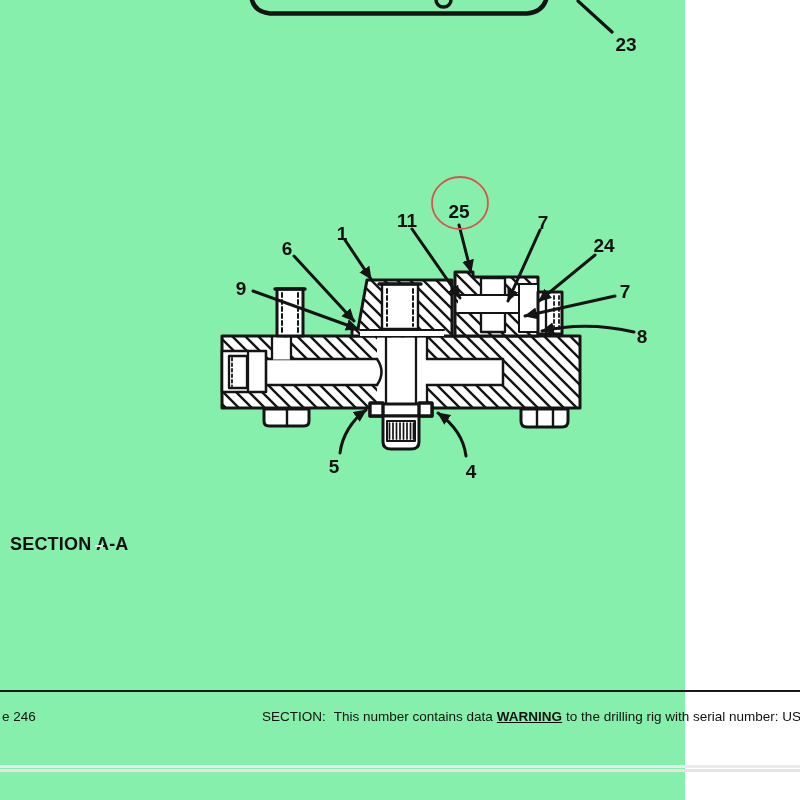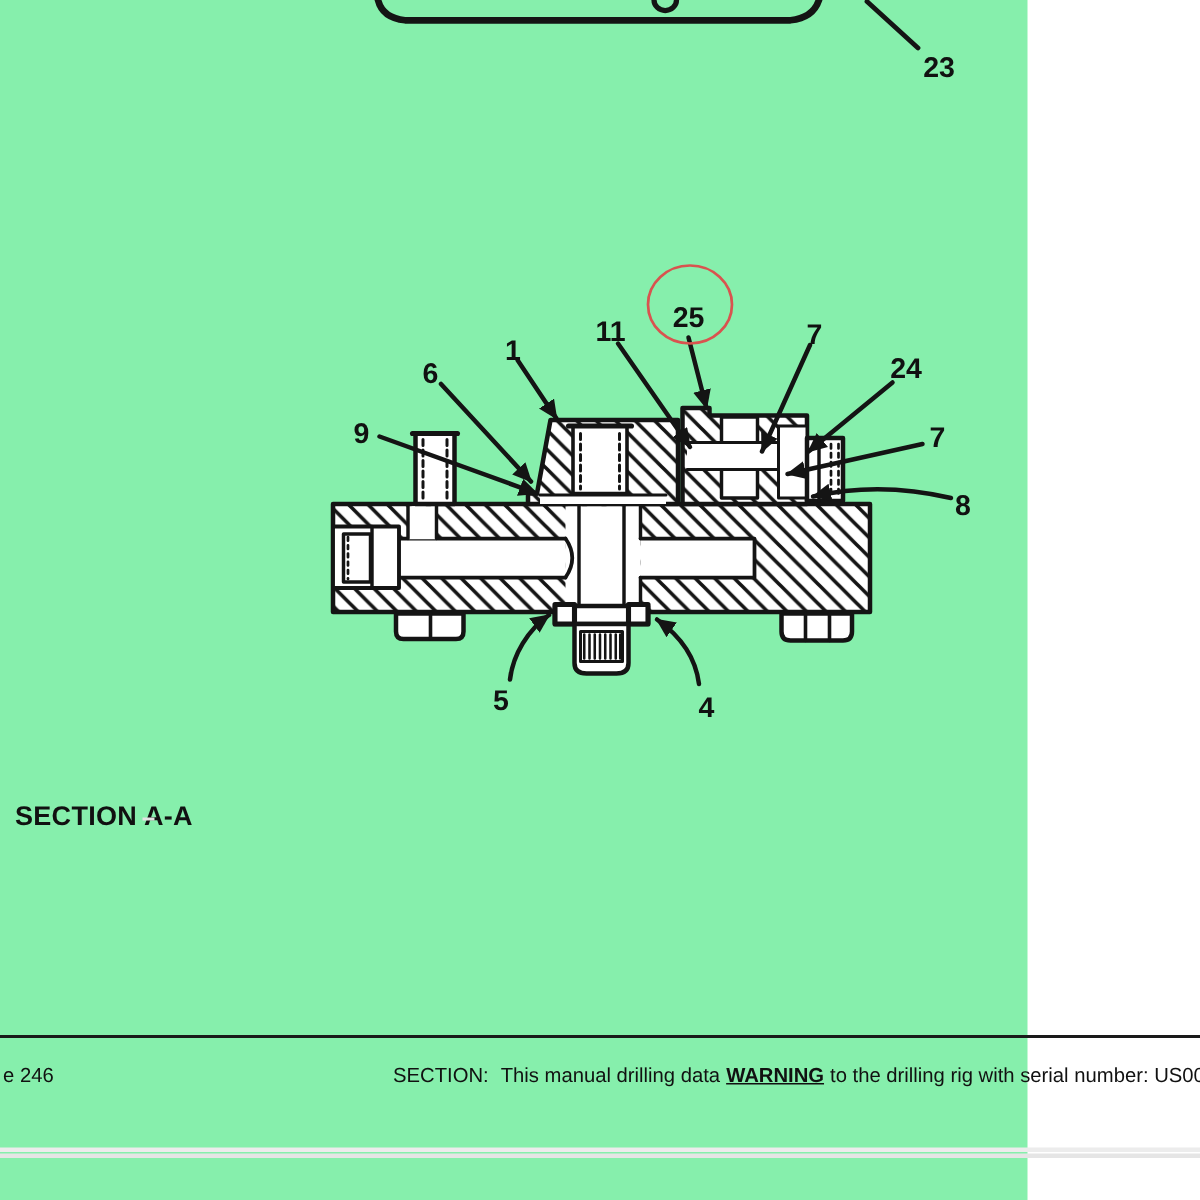--- a/index.html
+++ b/index.html
@@ -242,19 +242,19 @@
 
   <div class="caption">SECTION A-A</div>
 
   <div class="faint-mark"></div>
 
 
   <div class="footer-divider"></div>
 
   <div class="footer-row">
     <span class="page-fragment">e 246</span>
-    <span class="warning-text"><span class="warn-label">SECTION:</span><span>This manual drilling data</span><span class="warn-emph">WARNING</span><span>to the drilling rig with serial number: US009</span></span>
+    <span class="warning-text"><span class="warn-label">SECTION:</span><span>This number contains data</span><span class="warn-emph">WARNING</span><span>to the drilling rig with serial number: US009</span></span>
   </div>
 
   <div class="page-gap-1"></div>
   <div class="page-gap-2"></div>
 
 </div>
 
 </body></html>

